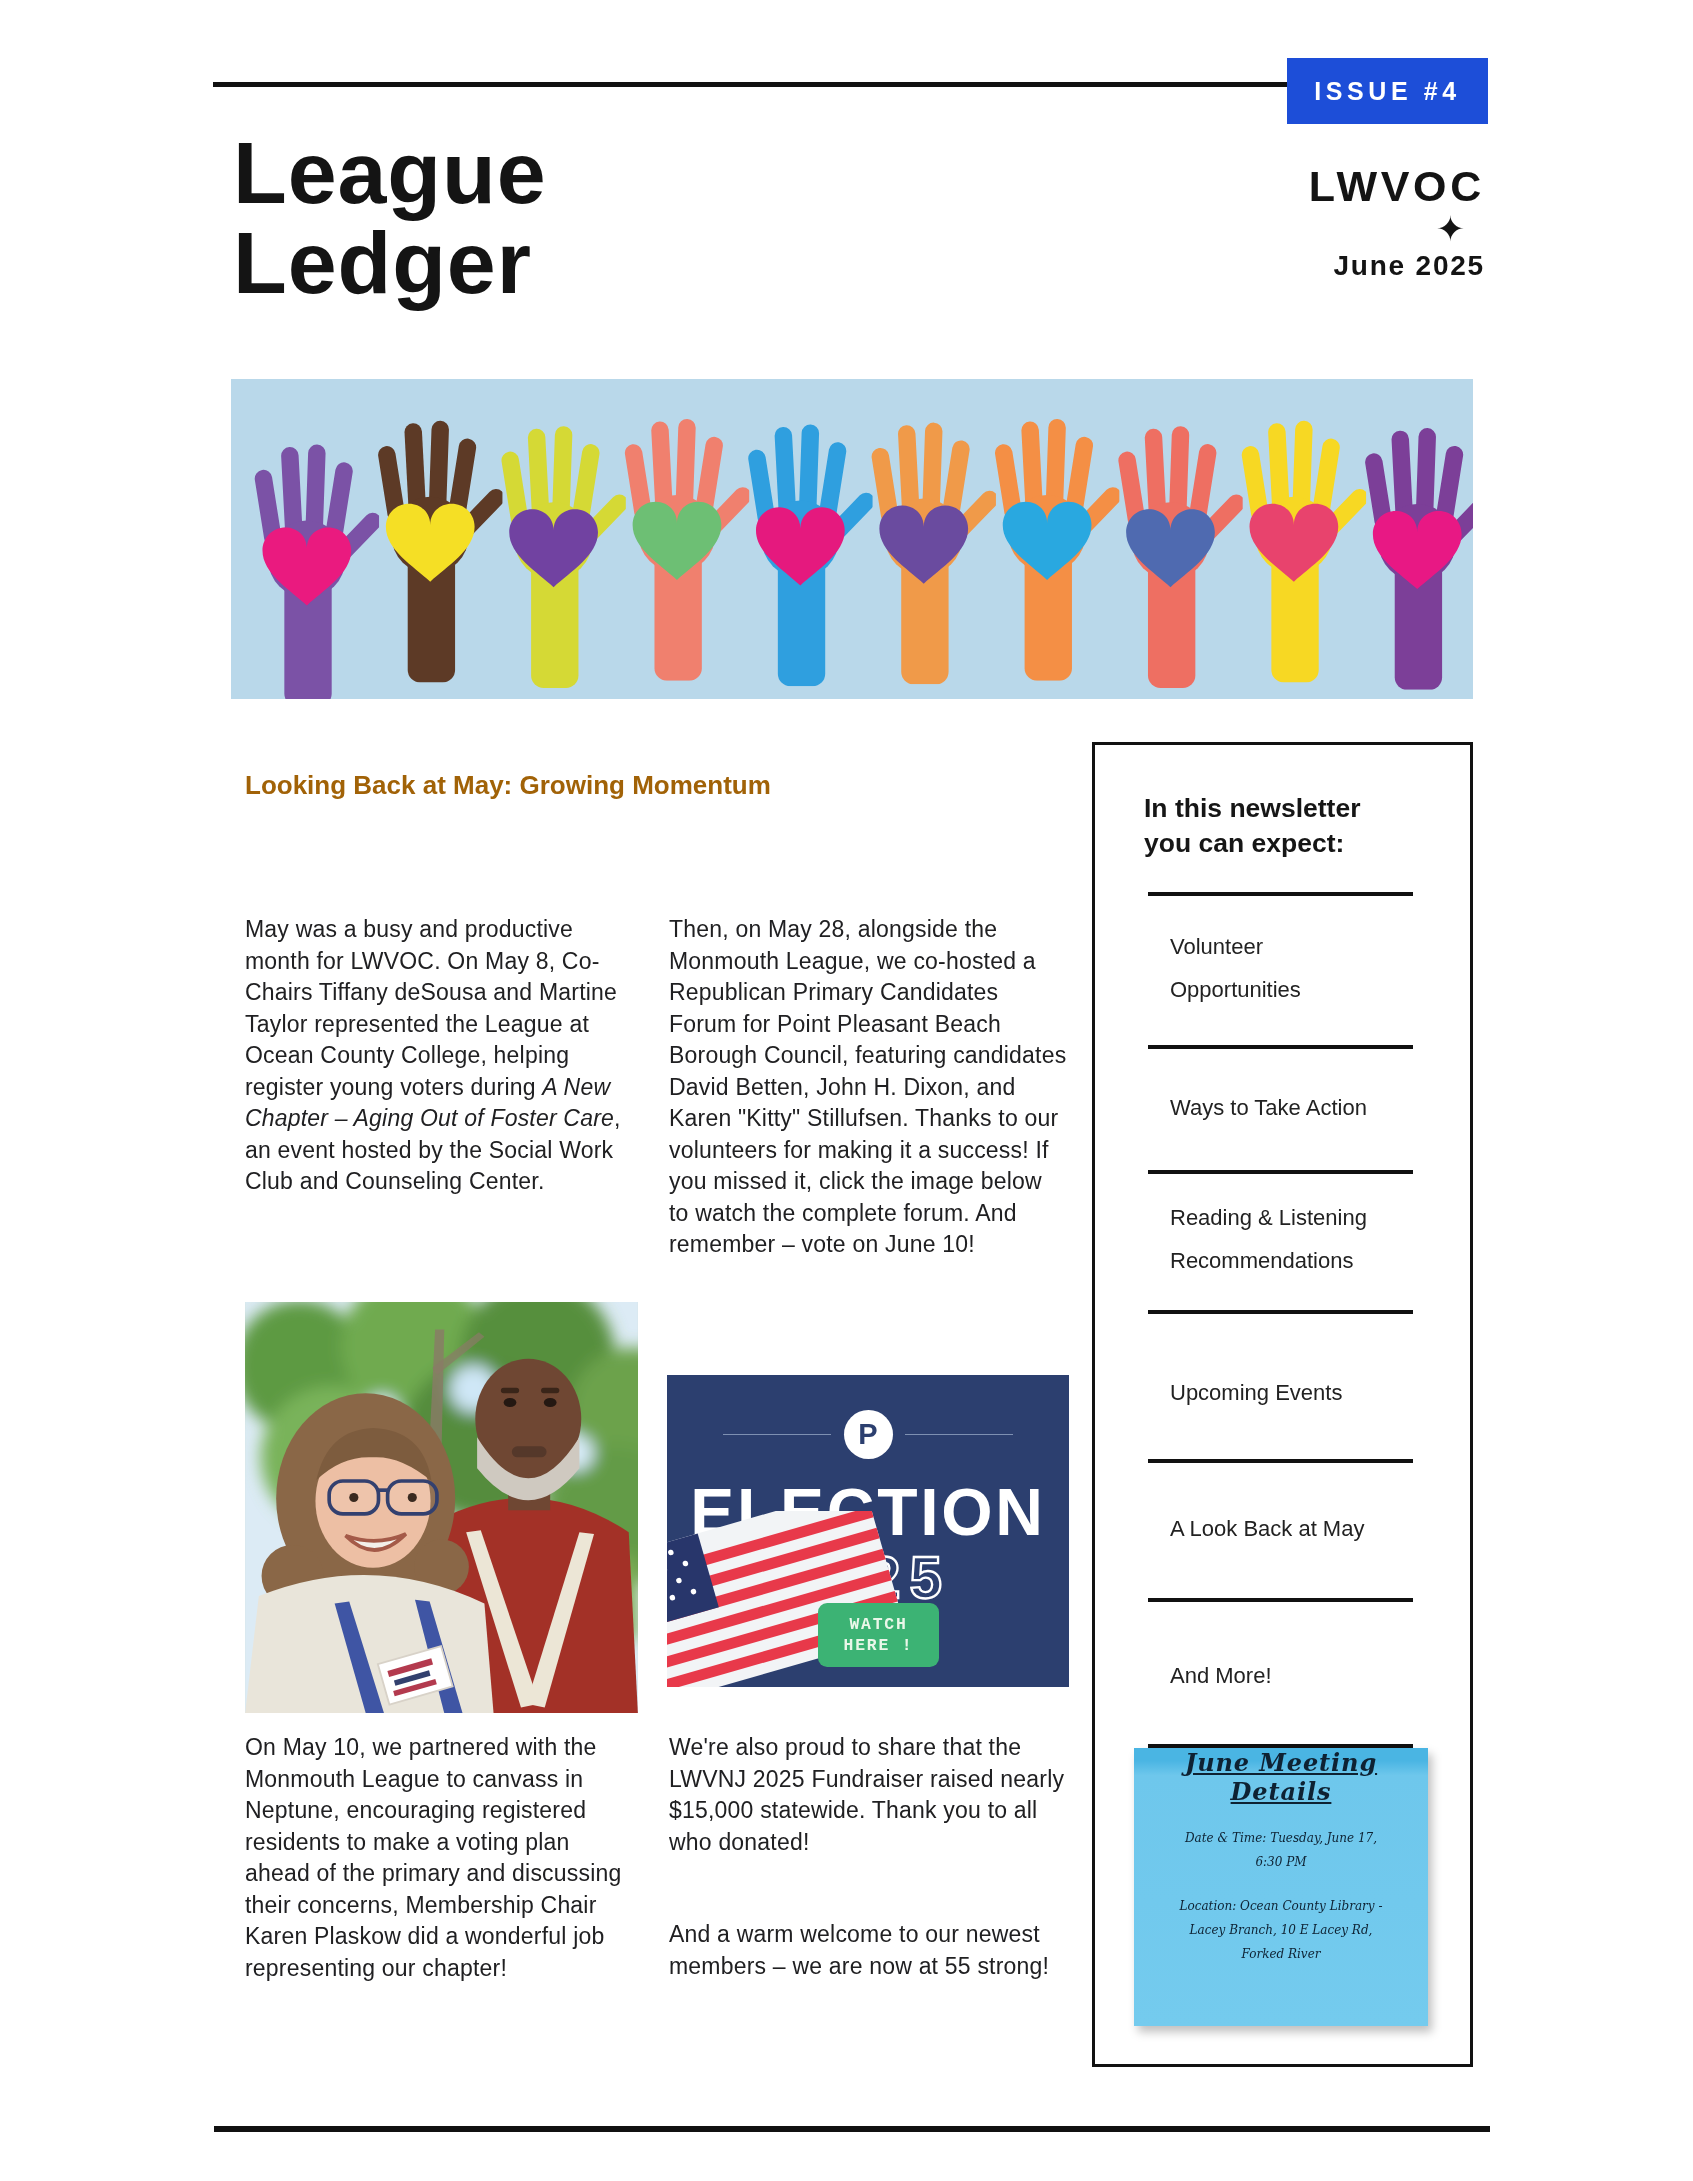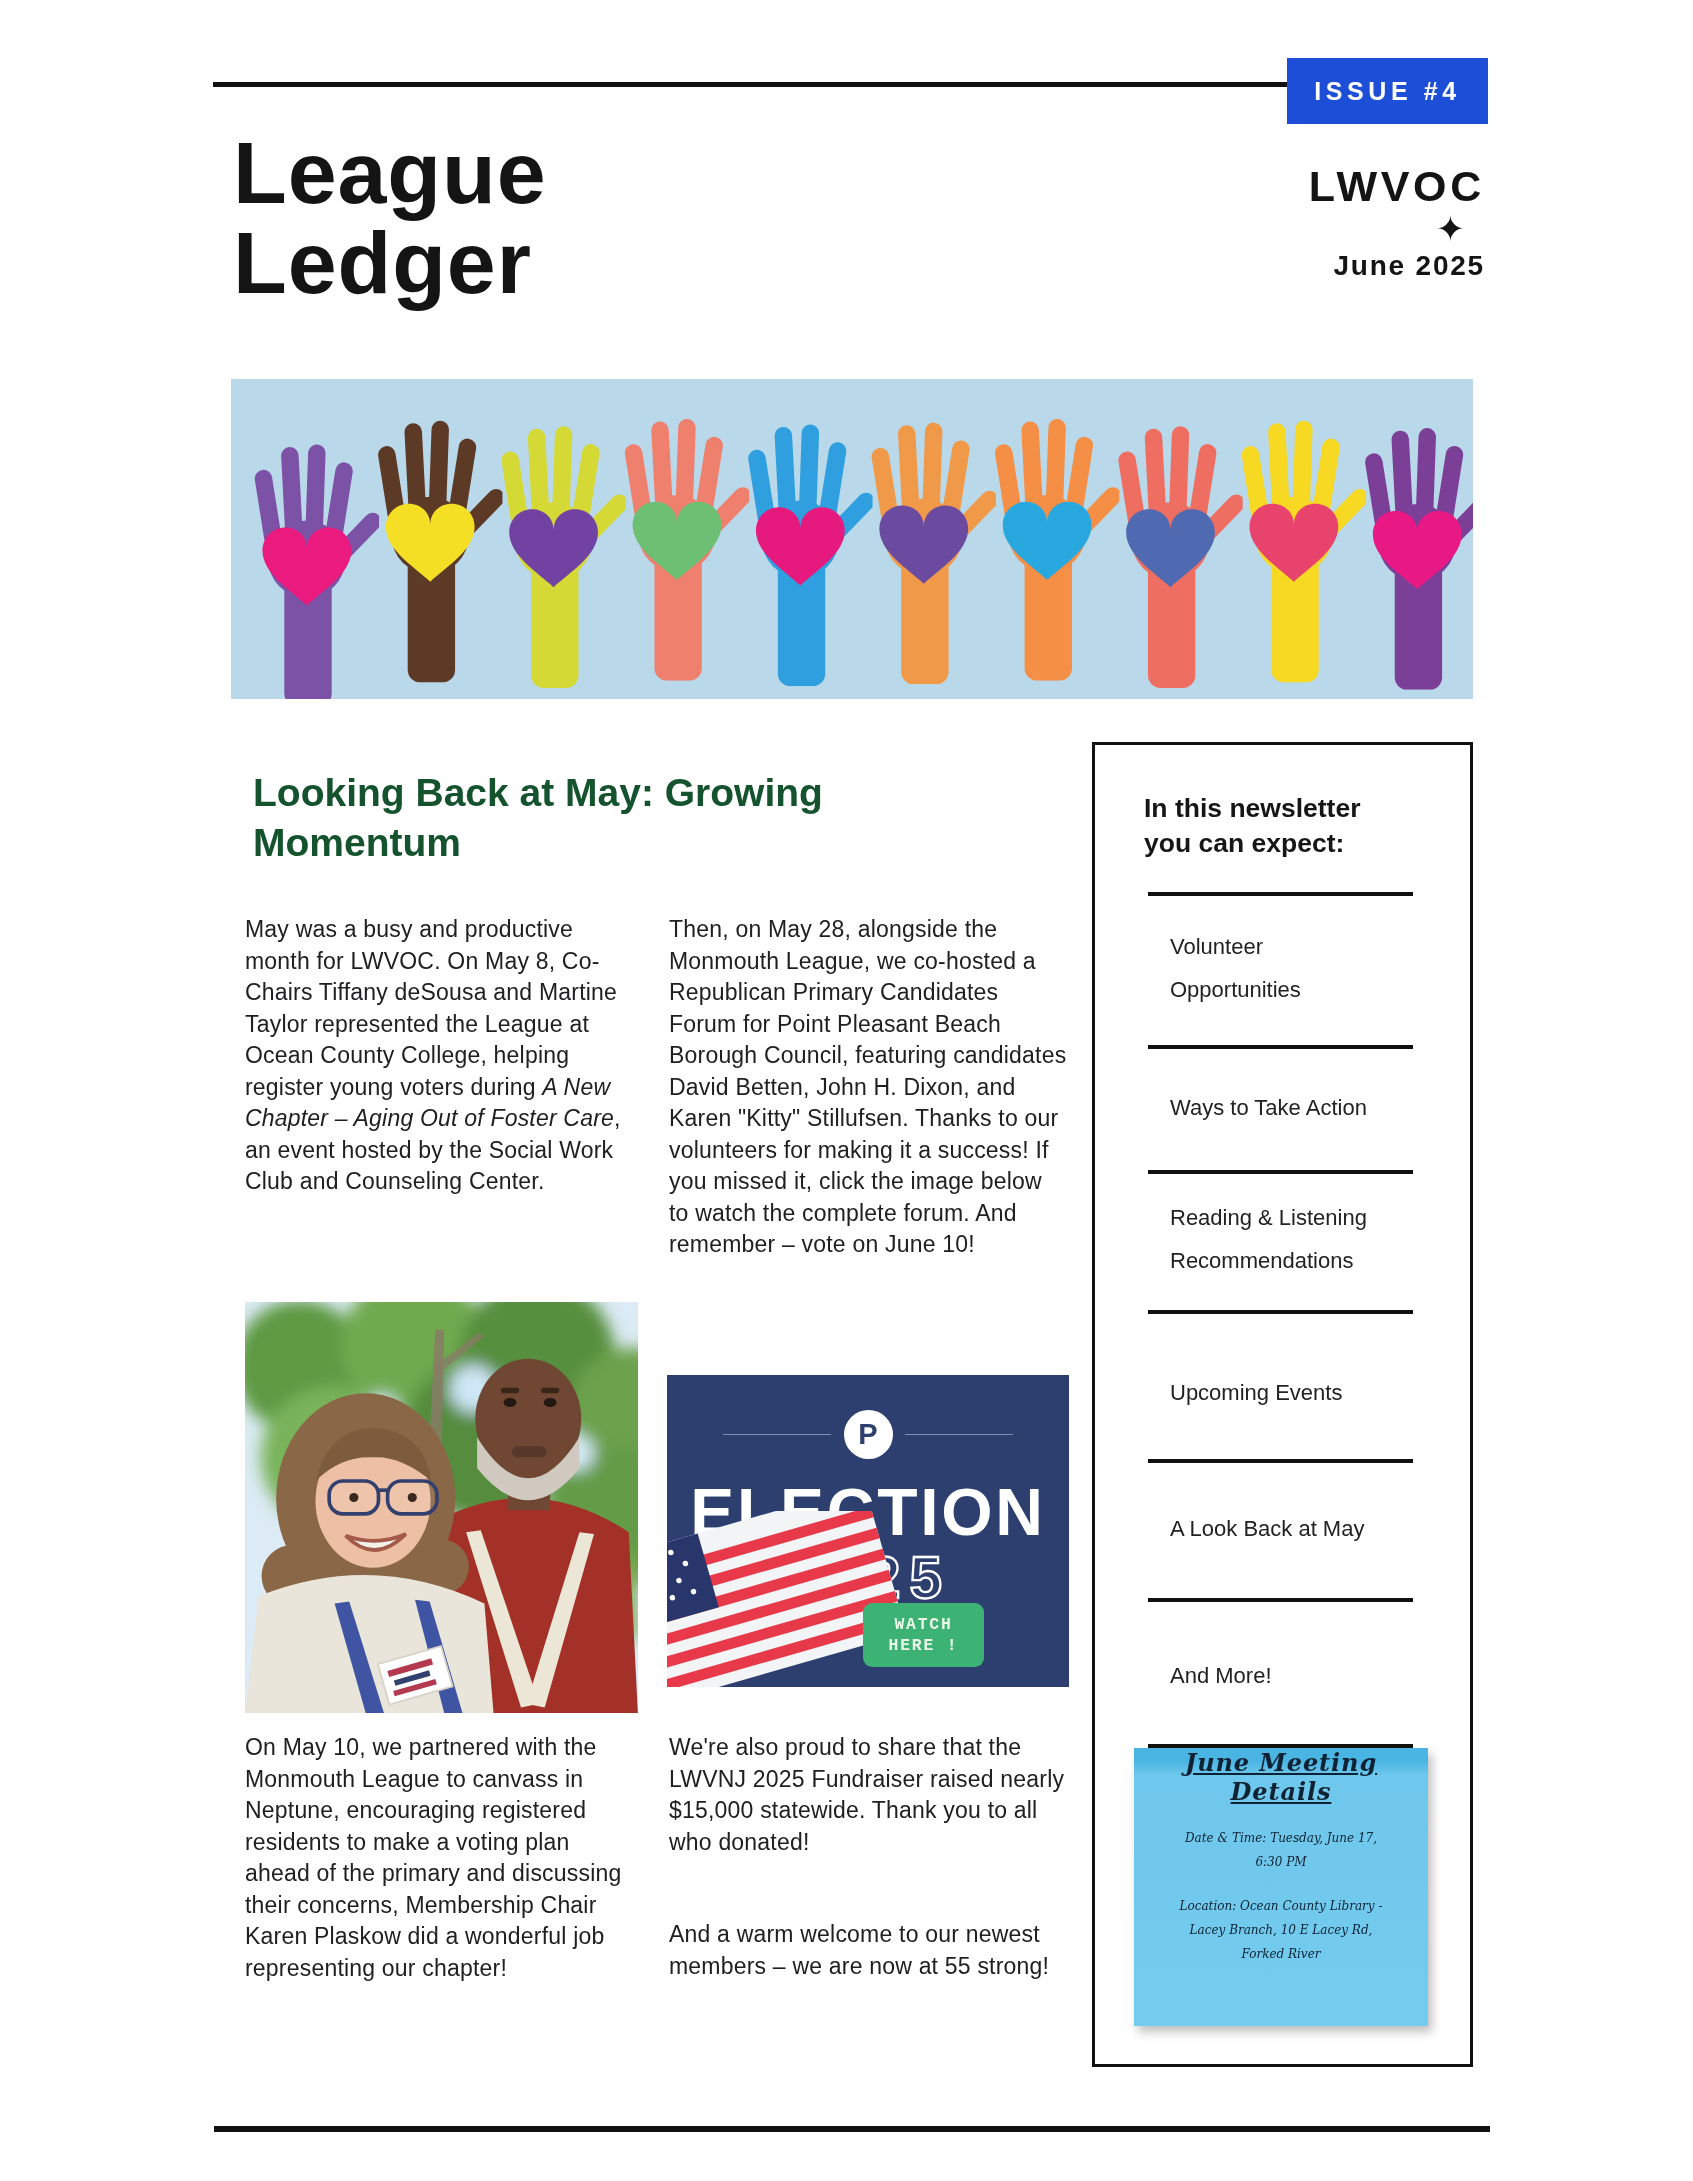--- a/index.html
+++ b/index.html
@@ -24,22 +24,22 @@
   .masthead-org{font-size:43px;font-weight:800;letter-spacing:3.7px;line-height:46px;}
   .masthead-sparkle{font-size:35px;line-height:40px;padding-right:20px;}
   .masthead-date{font-size:28px;font-weight:800;letter-spacing:1.8px;line-height:33px;}
 
   
   .banner{left:231px;top:379px;width:1242px;height:320px;background:#b9d8ea;overflow:hidden;}
   .banner svg{display:block;width:100%;height:100%;}
 
   
   .article-heading{
-    left:245px;top:760px;width:786px;margin:8px;
-    font-size:39px;line-height:50px;font-weight:800;color:#14532d;letter-spacing:0;
+    left:245px;top:760px;width:786px;margin:0;
+    font-size:26px;line-height:50px;font-weight:800;color:#a16207;letter-spacing:0;
   }
   .bodycopy{font-size:23px;line-height:31.5px;letter-spacing:0.2px;color:#202022;margin:0;}
   .col1{left:245px;width:395px;}
   .col2{left:669px;width:398px;}
   .p-top1{top:914px;}
   .p-left2{top:1732px;}
   .p-right2{top:1732px;}
   .p-right3{top:1919px;}
 
   
@@ -56,21 +56,21 @@
   }
   .election-title{
     position:absolute;left:0;top:99px;width:100%;text-align:center;color:#fff;
     font-size:66px;font-weight:800;letter-spacing:2.7px;
   }
   .election-year{position:absolute;left:0;top:163px;width:402px;height:84px;}
   .watch-btn{
     position:absolute;left:151px;top:228px;width:121px;height:64px;background:#3cb374;border-radius:9.1px;
     display:flex;flex-direction:column;align-items:center;justify-content:center;
     font-family:"Liberation Mono",monospace;font-size:16.4px;font-weight:700;
-    color:#eaf7e9;letter-spacing:1.8px;line-height:21px;cursor:pointer;margin-left:45px;
+    color:#eaf7e9;letter-spacing:1.8px;line-height:21px;cursor:pointer;
   }
   .flag{position:absolute;left:-24px;bottom:-16.4px;width:274px;height:192px;}
 
   
   .sidebar{left:1092px;top:742px;width:381px;height:1325px;border:3.7px solid #111;box-sizing:border-box;background:#fff;}
   .toc-heading{position:absolute;left:49px;top:46px;font-size:26.5px;line-height:35px;font-weight:800;color:#161616;}
   .toc-rule{position:absolute;left:53px;width:265px;height:3.7px;background:#111;}
   .toc-item{position:absolute;left:75px;max-width:212px;font-size:22px;line-height:43px;color:#222;transform:translateY(-50%);}
 
   

